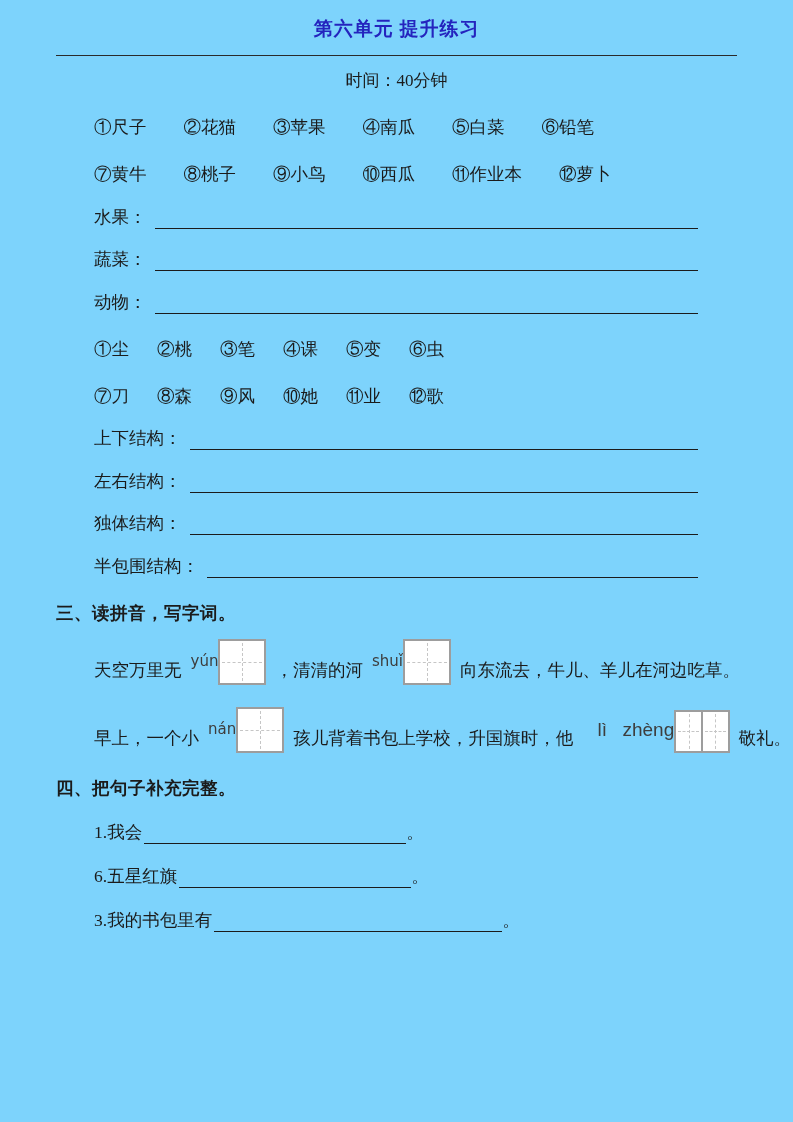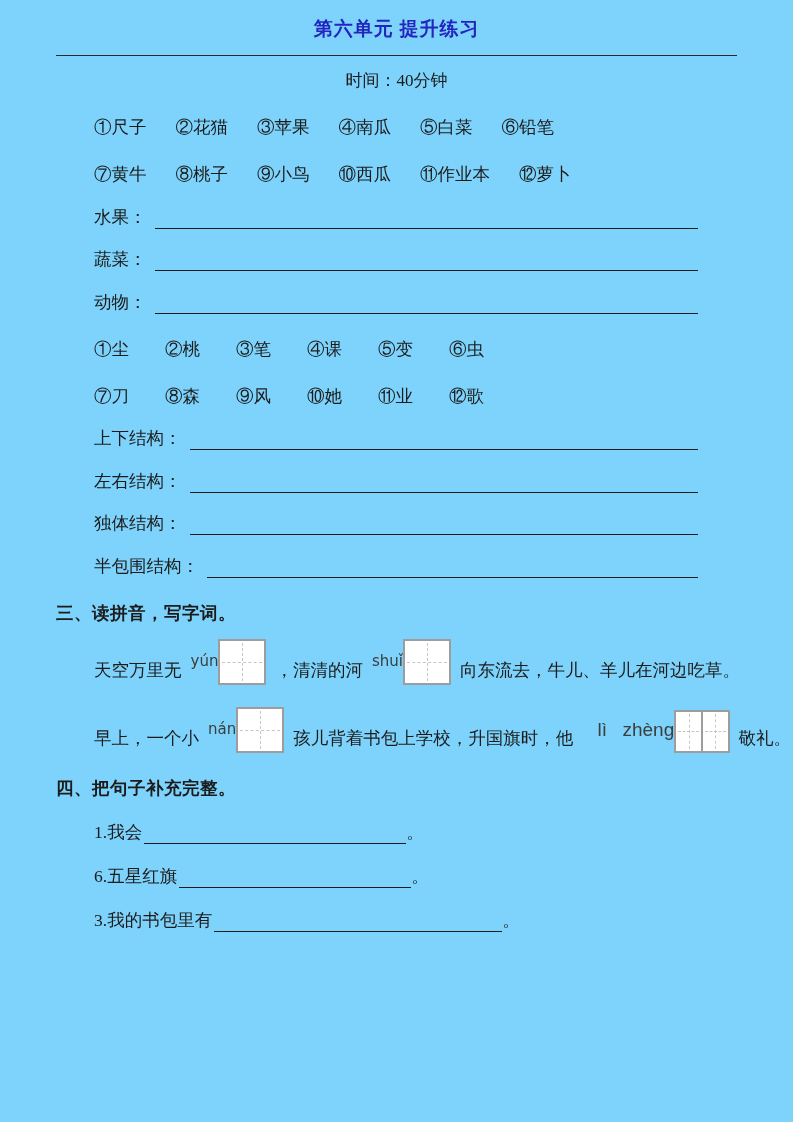--- a/index.html
+++ b/index.html
@@ -9,22 +9,22 @@
     font-family:"Liberation Serif", serif; color:#1b1b1b;
     padding:16px 56px 0 56px; overflow:hidden; position:relative;
   }
   .title {
     margin:0; text-align:center; font-size:19px; font-weight:bold;
     color:#2424be; letter-spacing:1px;
   }
   .head-rule { border:none; border-top:1.5px solid #2a2a2a; margin:13px 0 0 0; }
   .time-line { text-align:center; margin-top:13px; font-size:17px; }
   .sec-head { font-size:17.5px; font-weight:bold; margin:23px 0 0 0; letter-spacing:0.5px; }
-  .items-row { margin:23px 0 0 38px; display:flex; gap:29px; font-size:17.5px; white-space:nowrap; }
-  .items-row.tight { gap:36px; }
+  .items-row { margin:23px 0 0 38px; display:flex; gap:37px; font-size:17.5px; white-space:nowrap; }
+  .items-row.tight { gap:28px; }
   .blank-row {
     margin:19.5px 0 0 38px; width:604px; display:flex; align-items:flex-end;
     font-size:17.5px; line-height:23px;
   }
   .fill { flex:1; border-bottom:1.6px solid #1b1b1b; margin-left:8px; height:23px; }
   .fill.fixed { flex:none; }
   .py-line { display:flex; align-items:flex-end; margin:14px 0 0 38px; font-size:17.5px; white-space:nowrap; }
   .py-text { padding-bottom:3px; }
   .pbox { display:inline-flex; align-items:center; margin:0 9px; }
   .pinyin {

